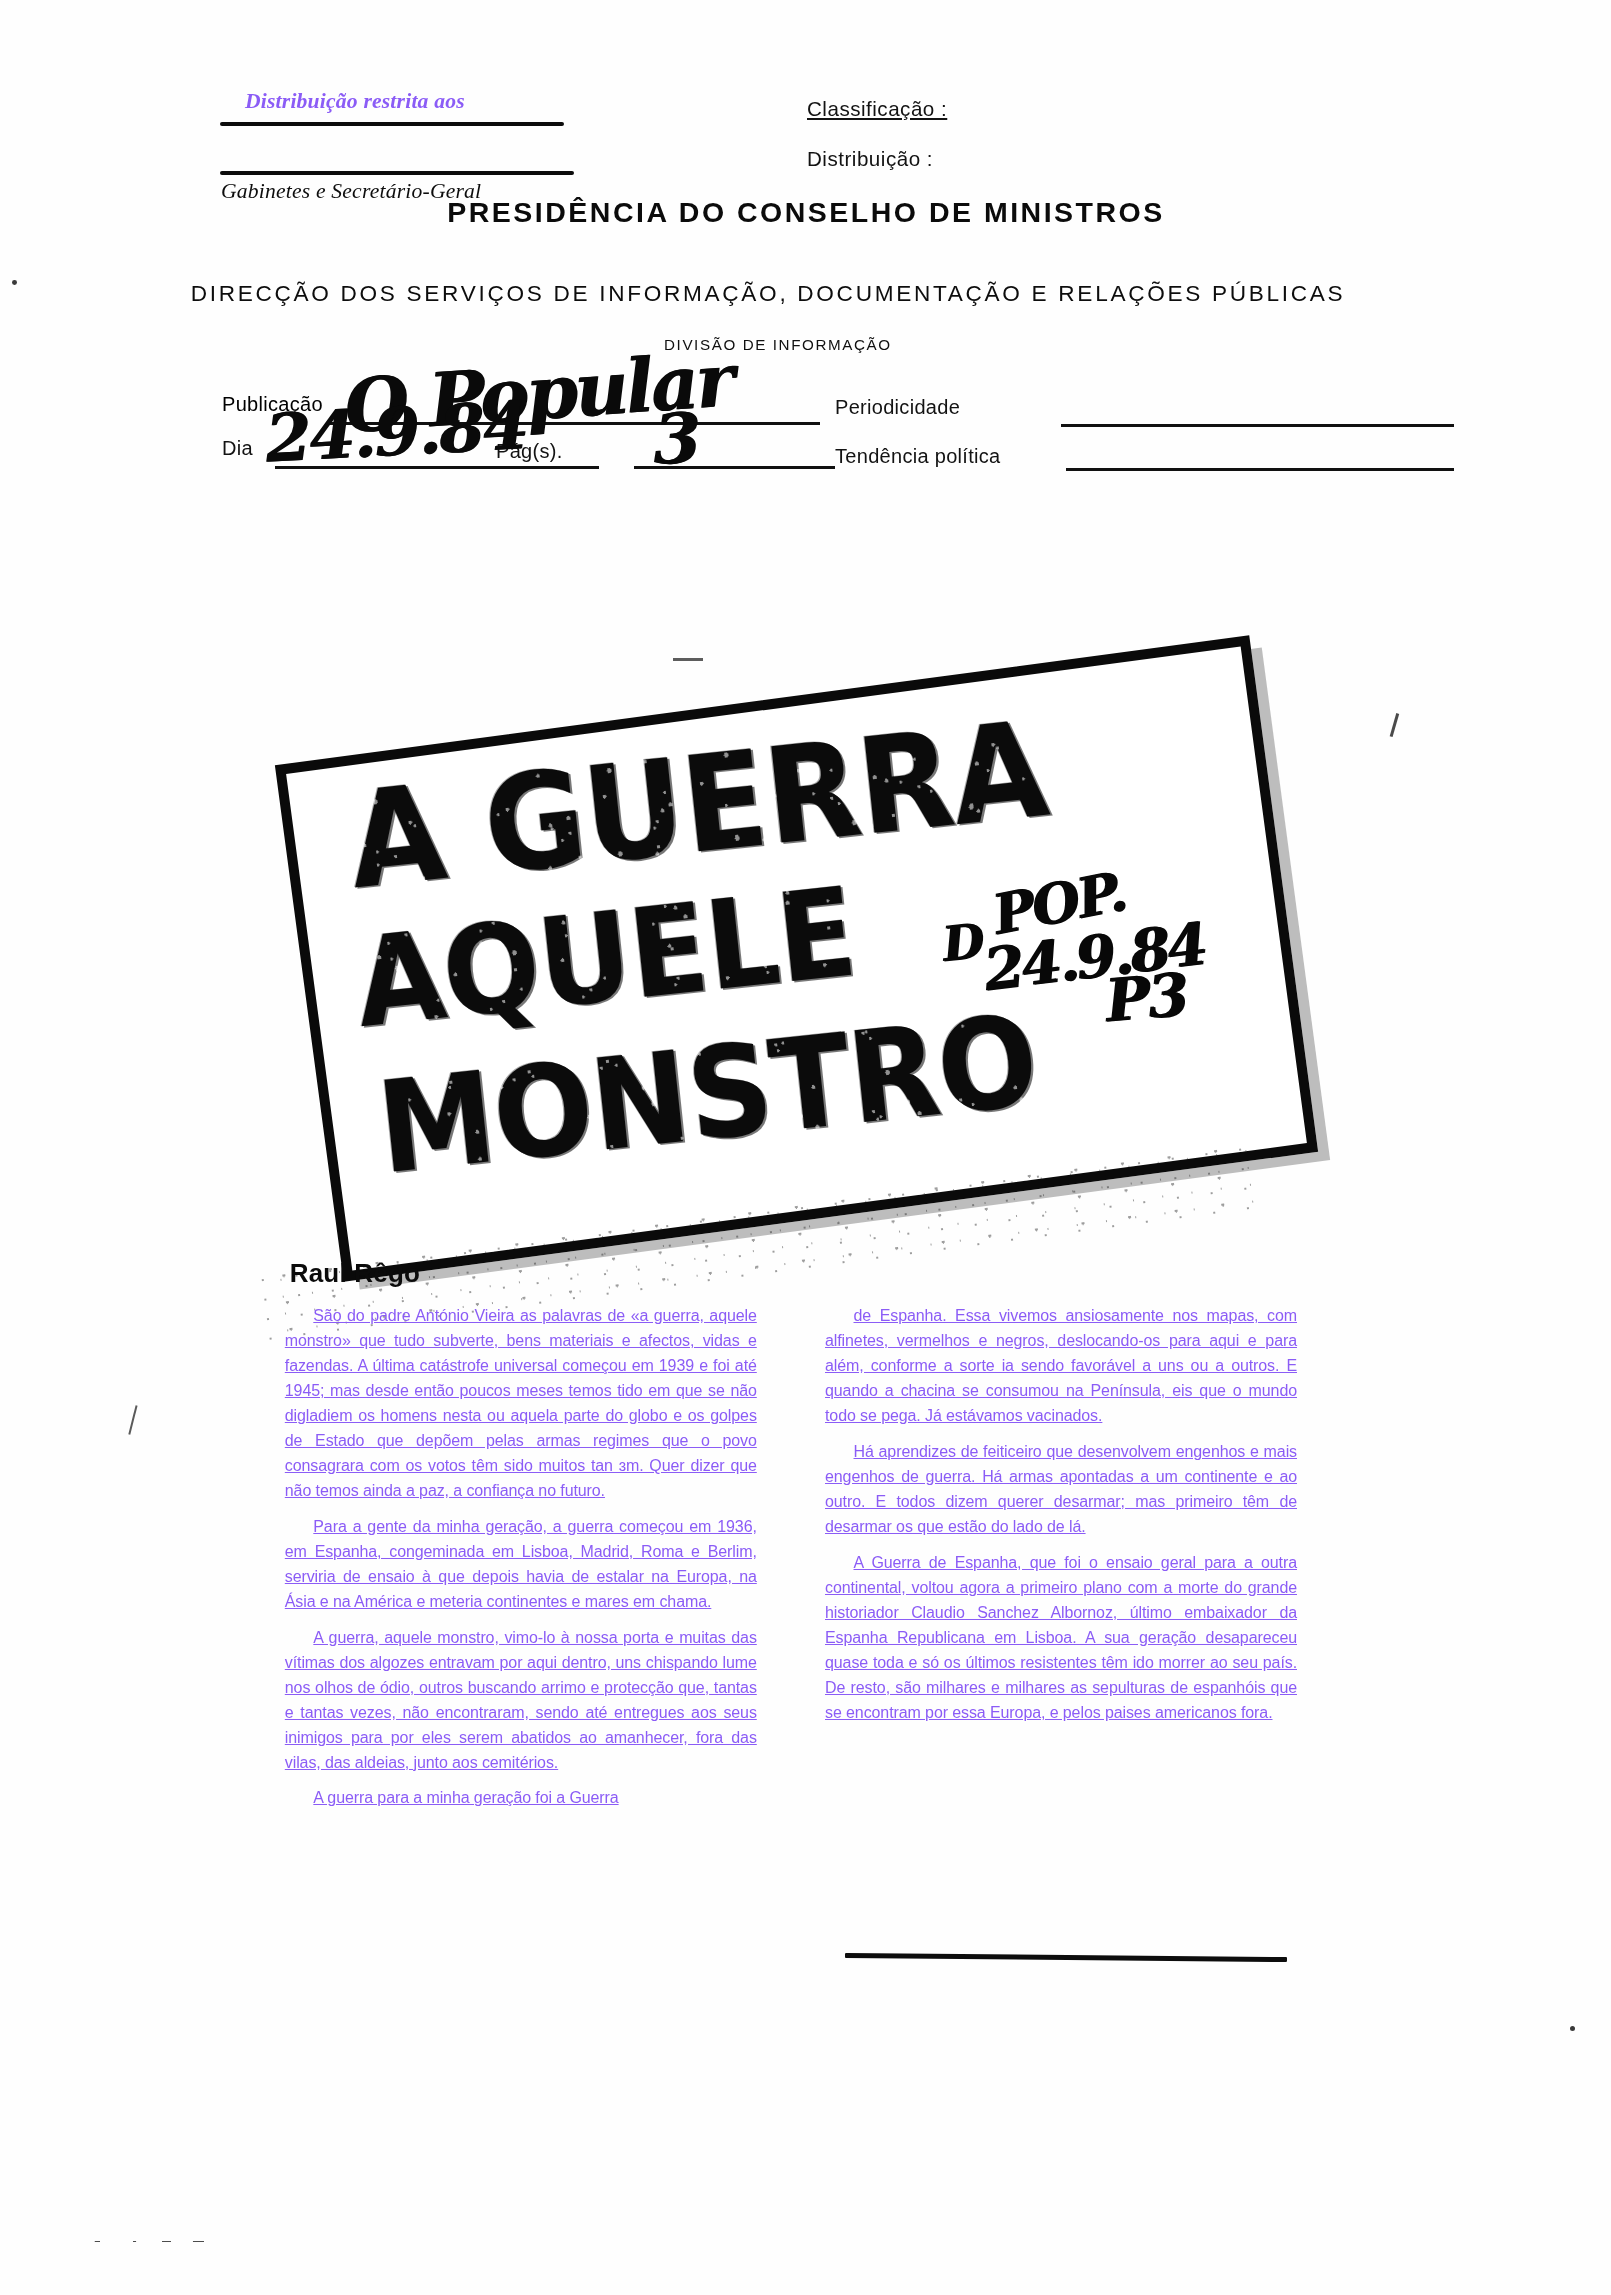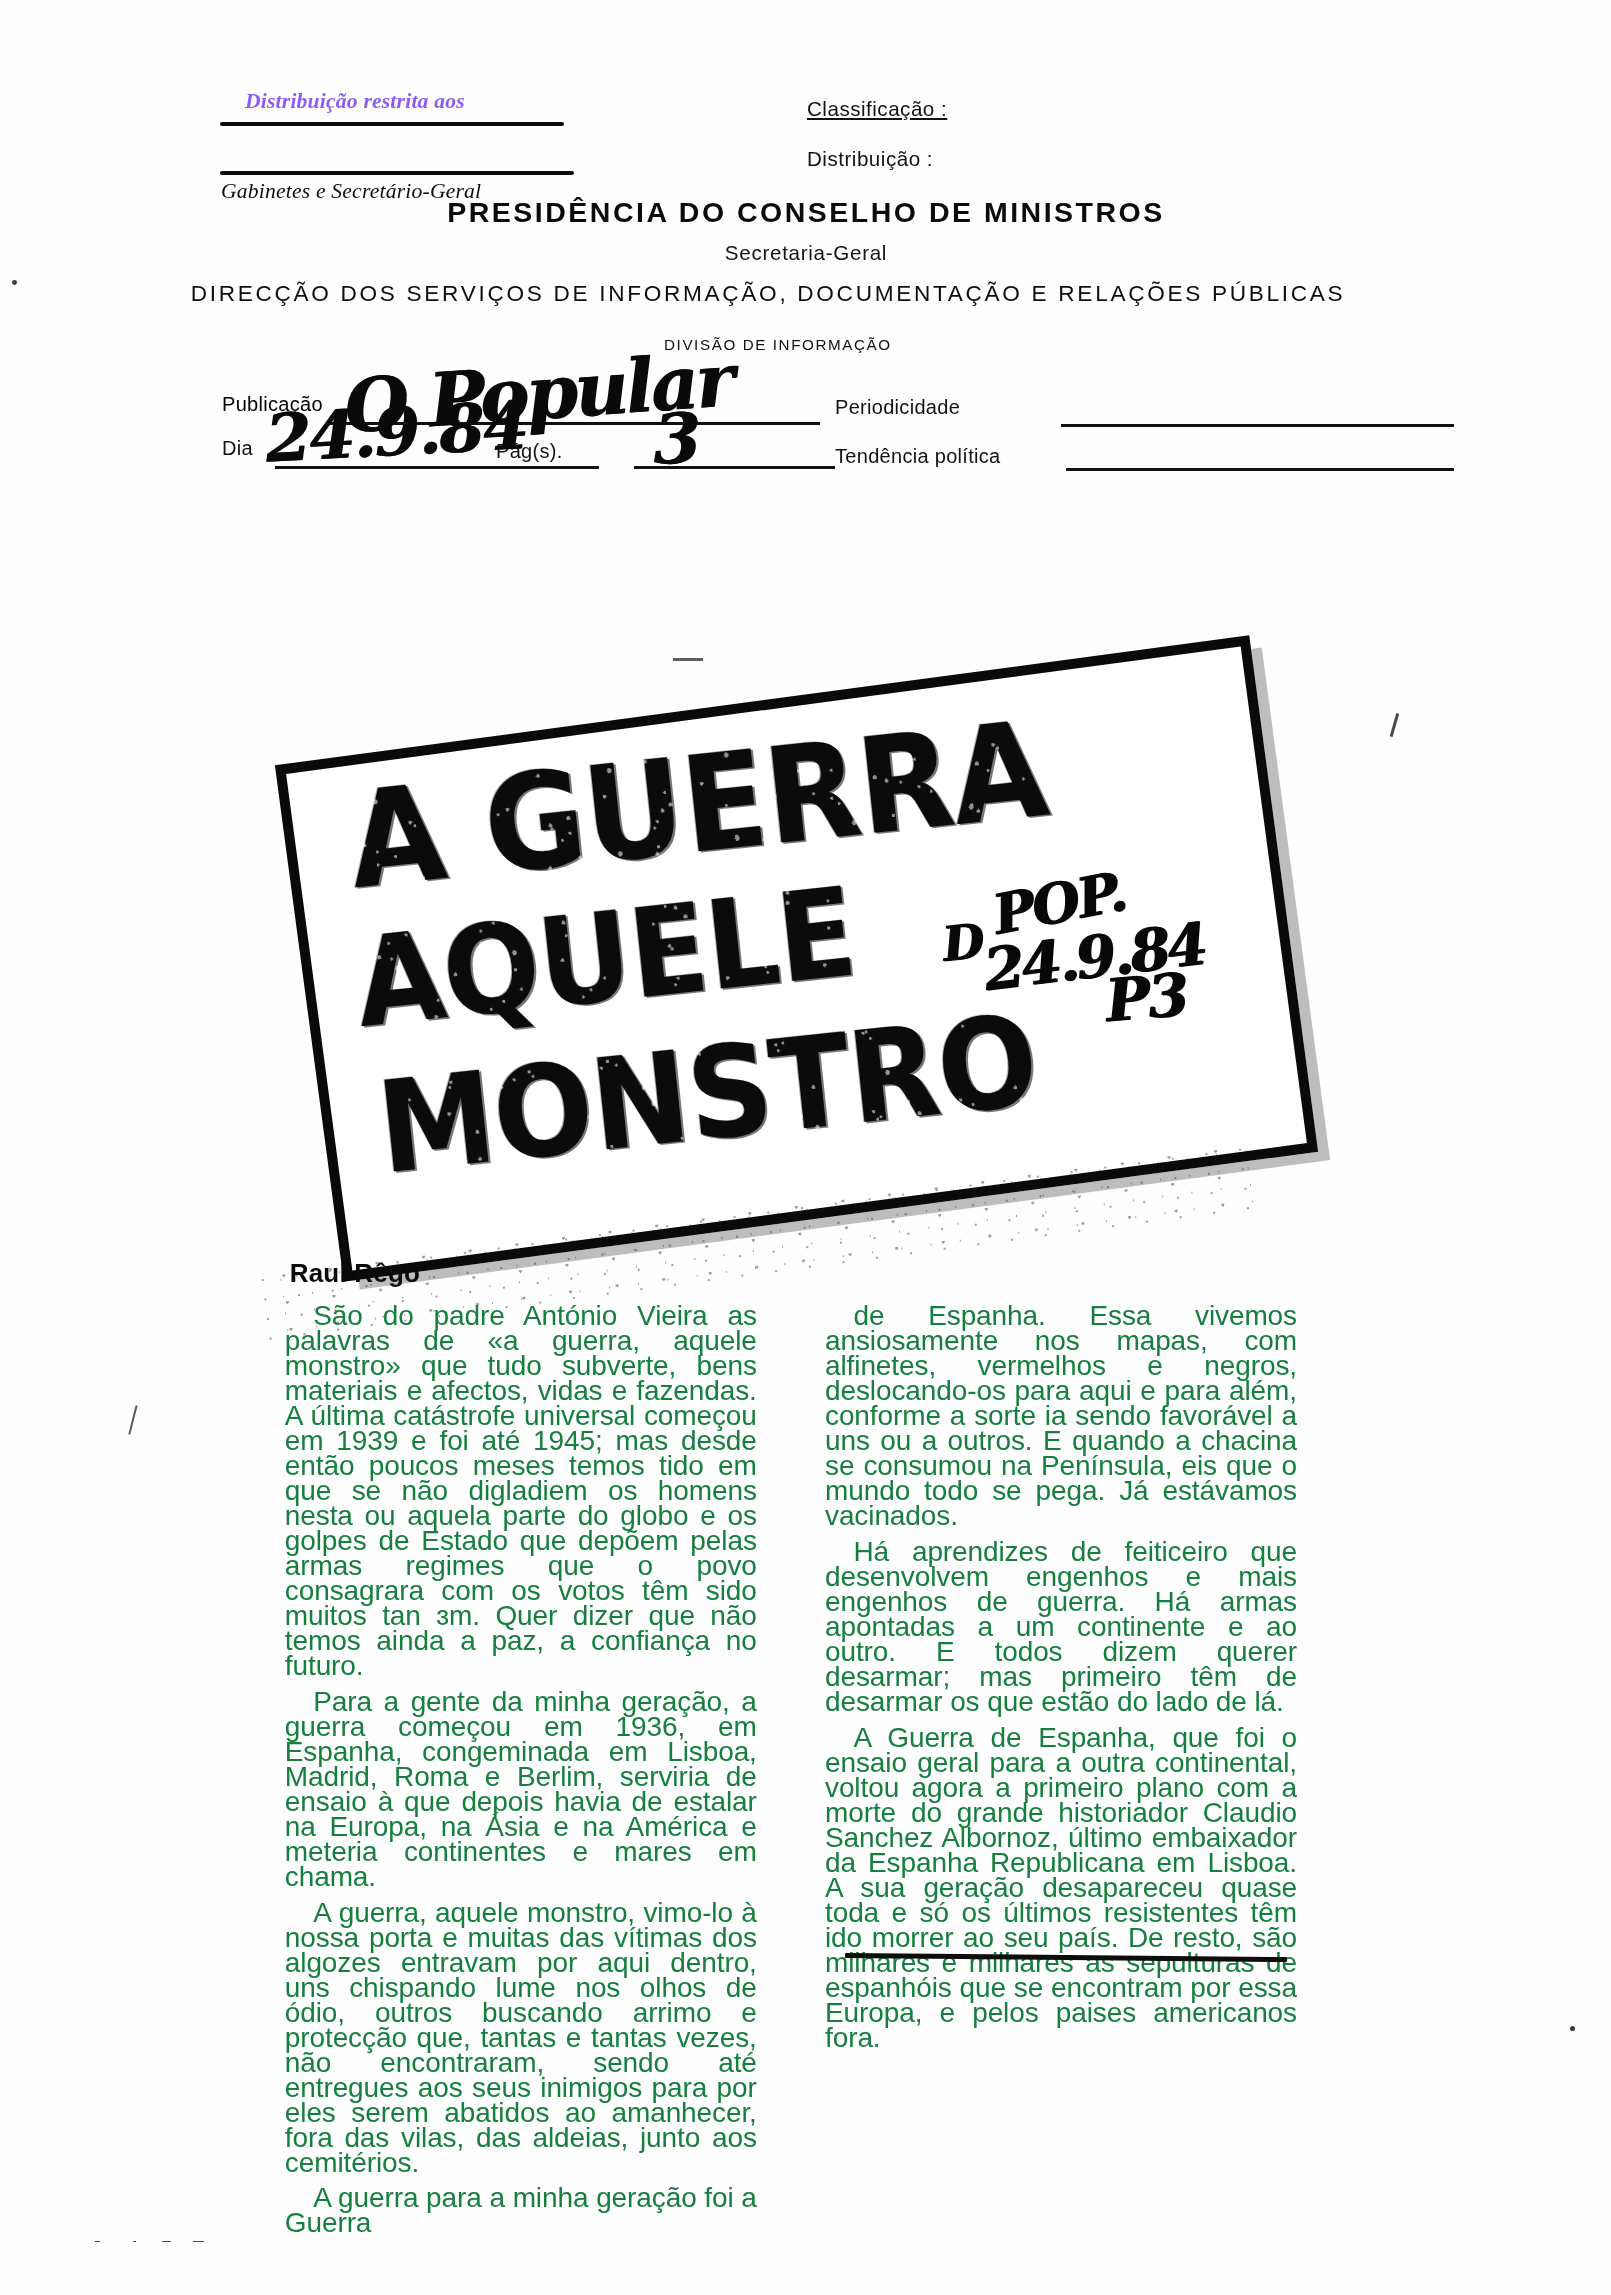--- a/index.html
+++ b/index.html
@@ -153,24 +153,24 @@
   .article{position:absolute;left:275px;top:1258px;width:1042px;height:737px;}
   .byline{
     position:absolute;left:14.7px;top:0;font-size:26px;font-weight:700;
     letter-spacing:0.2px;color:#0b0b0b;
   }
   .cols{position:absolute;left:0;top:45px;width:1042px;}
   .col{position:absolute;top:0;width:472px;}
   .col-left{left:9.8px;}
   .col-right{left:550px;}
   .col p{
-    margin:0 0 0 0;font-size:28px;line-height:25px;
-    text-align:justify;color:#15803d;letter-spacing:-0.1px;
+    margin:0 0 0 0;font-size:16px;line-height:25px;
+    text-align:justify;color:#8b5cf6;letter-spacing:-0.1px;
     text-indent:28.5px;
-    -webkit-hyphens:none;hyphens:none;
+    -webkit-hyphens:none;hyphens:none;text-decoration:underline;
   }
   .col p.gap{margin-top:10.8px;}
   .endrule{
     position:absolute;left:570px;top:697px;width:442px;height:5.4px;
     background:#0d0d0d;transform:rotate(.55deg);border-radius:1px;
   }
 </style>
 </head>
 <body>
 
@@ -181,21 +181,20 @@
     <div class="fld distrib-left">Distribuição restrita aos</div>
     <div class="rule-a"></div>
 
     <div class="fld distrib-left2">Gabinetes e Secretário-Geral</div>
     <div class="rule-b"></div>
 
     <div class="fld classif">Classificação :</div>
     <div class="fld distrib2">Distribuição :</div>
 
     <div class="pcm-title">PRESIDÊNCIA DO CONSELHO DE MINISTROS</div>
-    <div class="sec-geral">Secretaria-Geral</div>
     <div class="direccao">DIRECÇÃO DOS SERVIÇOS DE INFORMAÇÃO, DOCUMENTAÇÃO E RELAÇÕES PÚBLICAS</div>
     <div class="divisao">DIVISÃO DE INFORMAÇÃO</div>
 
     <div class="fld lbl-pub">Publicação</div>
     <div class="ln ln-pub"></div>
 
     <div class="fld lbl-dia">Dia</div>
     <div class="ln ln-dia"></div>
 
     <div class="fld lbl-pags">Pág(s).</div>

